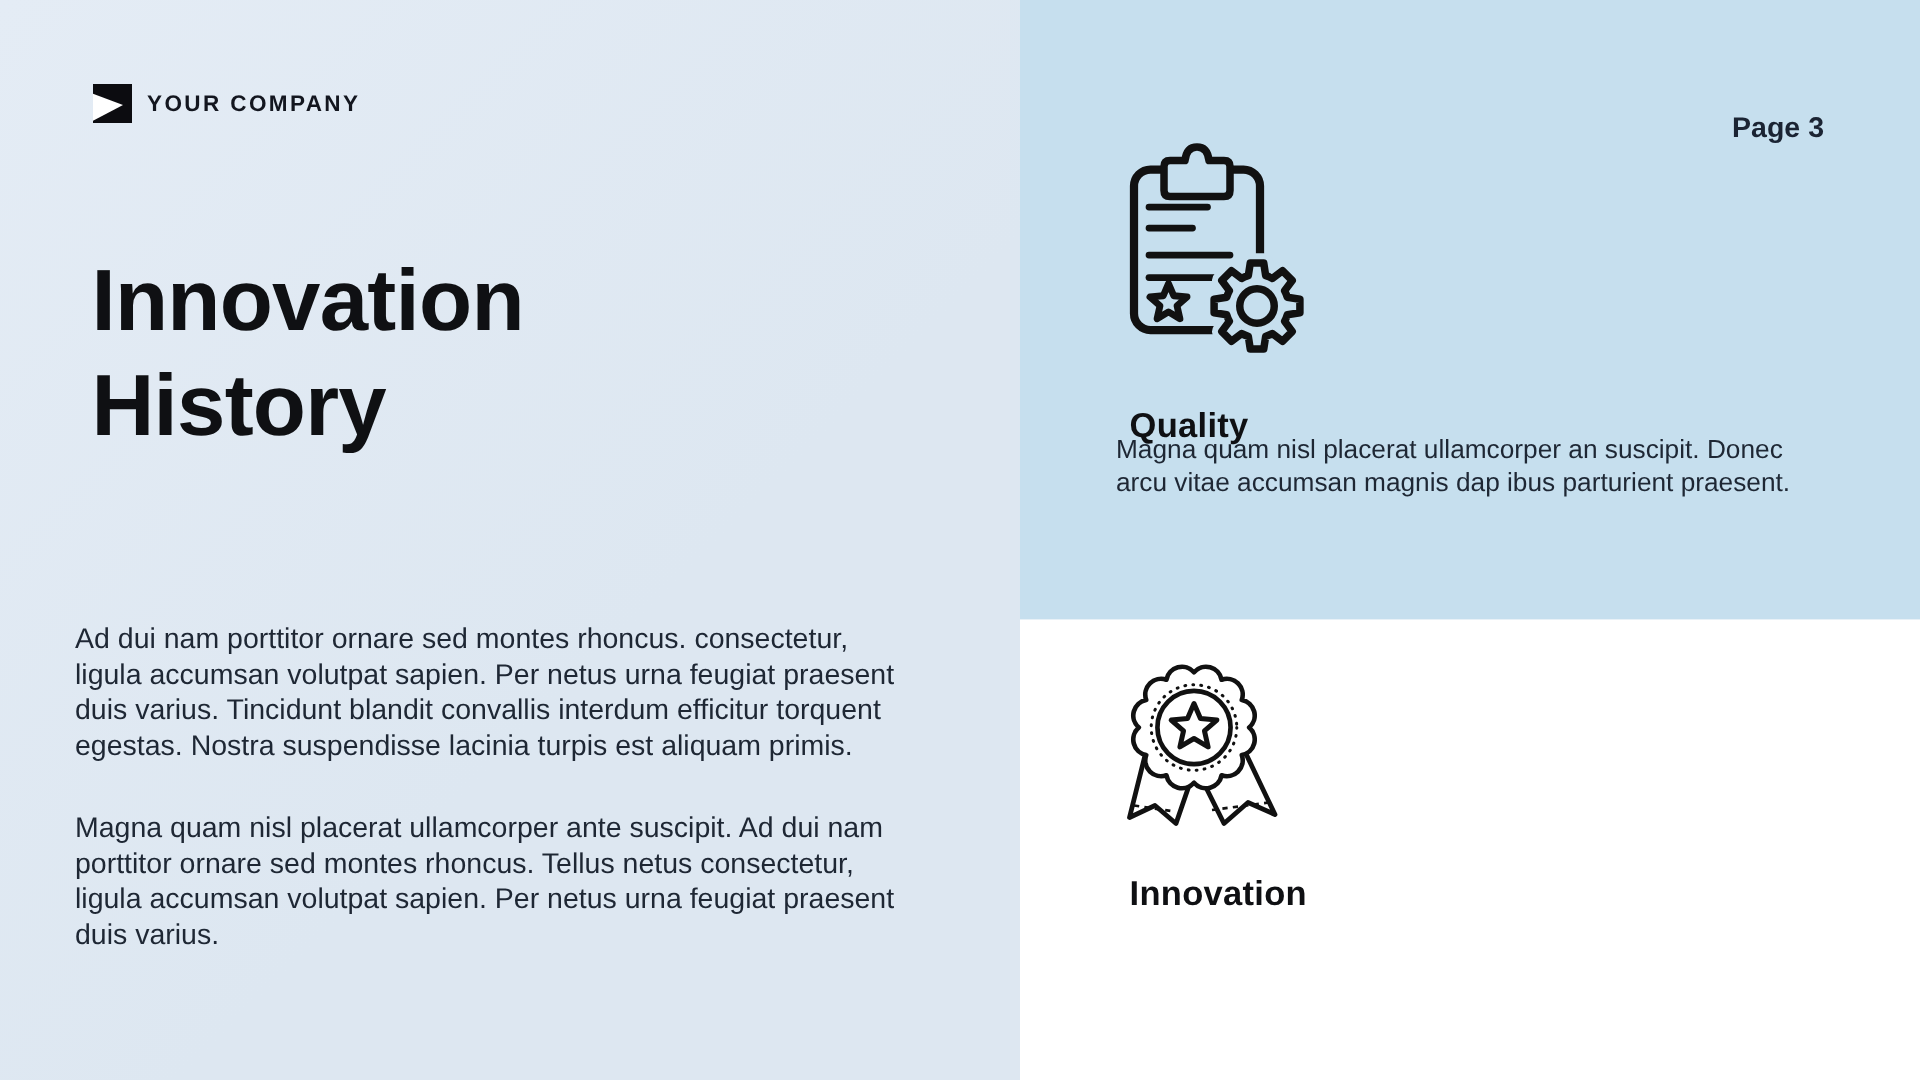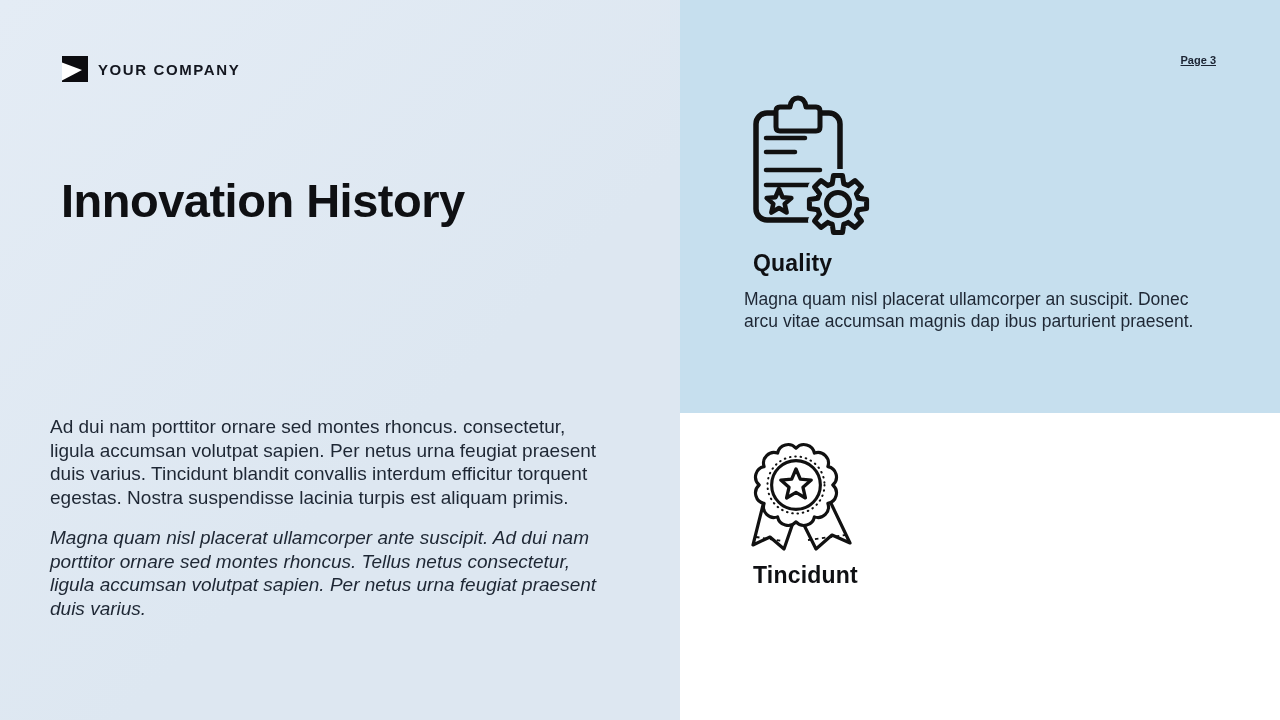--- a/index.html
+++ b/index.html
@@ -23,32 +23,32 @@
     background:var(--right-top-panel);}
   .panel-bottom-right{position:absolute;left:680px;top:413px;width:600px;height:307px;
     background:var(--right-bottom-panel);}
 
   
   .brand{position:absolute;left:62px;top:56px;display:flex;align-items:center;gap:10px;}
   .brand-name{font-size:15px;font-weight:700;letter-spacing:1.6px;color:#13161f;}
 
   
   .page-title{position:absolute;left:61px;top:166px;width:440px;
-    font-size:47px;line-height:70px;font-weight:700;color:var(--heading);letter-spacing:-0.5px;}
+    font-size:58px;line-height:70px;font-weight:700;color:var(--heading);letter-spacing:-0.5px;}
 
   
   .intro{position:absolute;left:50px;top:415px;width:556px;}
   .intro p{font-size:19px;line-height:23.5px;color:var(--text);}
-  .intro p + p{margin-top:17px;font-style:italic;}
+  .intro p + p{margin-top:32px;}
 
   
-  .page-indicator{position:absolute;right:64px;top:54px;font-size:11px;font-weight:600;color:#1b2433;text-decoration:underline;}
+  .page-indicator{position:absolute;right:64px;top:75px;font-size:19px;font-weight:600;color:#1b2433;}
 
   
-  .feature-title{position:absolute;font-size:23px;font-weight:700;color:var(--heading);letter-spacing:0.2px;}
+  .feature-title{position:absolute;font-size:23px;font-weight:700;color:var(--heading);letter-spacing:0.2px;margin-top:20px;}
   .feature-desc{position:absolute;font-size:17.5px;line-height:21.5px;color:var(--text);}
 
   .quality-icon{position:absolute;left:750px;top:94px;}
   .quality-title{left:753px;top:250px;}
   .quality-desc{left:744px;top:289px;width:472px;}
 
   .excellence-icon{position:absolute;left:740px;top:432px;}
   .excellence-title{left:753px;top:562px;}
   .excellence-desc{left:753px;top:607px;width:480px;}
 
@@ -120,15 +120,15 @@
 
     <g transform="scale(0.92)">
       <path fill="#ffffff" stroke="#111111" stroke-width="3.4" stroke-linejoin="round" d="M40 0 A11.5 11.5 0 0 1 34.64 20 A11.5 11.5 0 0 1 20 34.64 A11.5 11.5 0 0 1 0 40 A11.5 11.5 0 0 1 -20 34.64 A11.5 11.5 0 0 1 -34.64 20 A11.5 11.5 0 0 1 -40 0 A11.5 11.5 0 0 1 -34.64 -20 A11.5 11.5 0 0 1 -20 -34.64 A11.5 11.5 0 0 1 0 -40 A11.5 11.5 0 0 1 20 -34.64 A11.5 11.5 0 0 1 34.64 -20 A11.5 11.5 0 0 1 40 0 Z"></path>
       <circle cx="0" cy="0" r="31" fill="none" stroke="#111111" stroke-width="2.2" stroke-dasharray="0.6 5.2" stroke-linecap="round"></circle>
       <circle cx="0" cy="0" r="26.5" fill="none" stroke="#111111" stroke-width="3.4"></circle>
       <g transform="scale(1.45)">
         <path fill="none" stroke="#111111" stroke-width="2.5" stroke-linejoin="round" d="M0 -12 L3.23 -4.45 L11.41 -3.71 L5.23 1.7 L7.05 9.71 L0 5.5 L-7.05 9.71 L-5.23 1.7 L-11.41 -3.71 L-3.23 -4.45 Z"></path>
       </g>
     </g>
   </svg>
-  <h2 class="feature-title excellence-title">Tincidunt</h2>
+  <h2 class="feature-title excellence-title">Innovation</h2>
 
 </div>
 
 </body></html>

